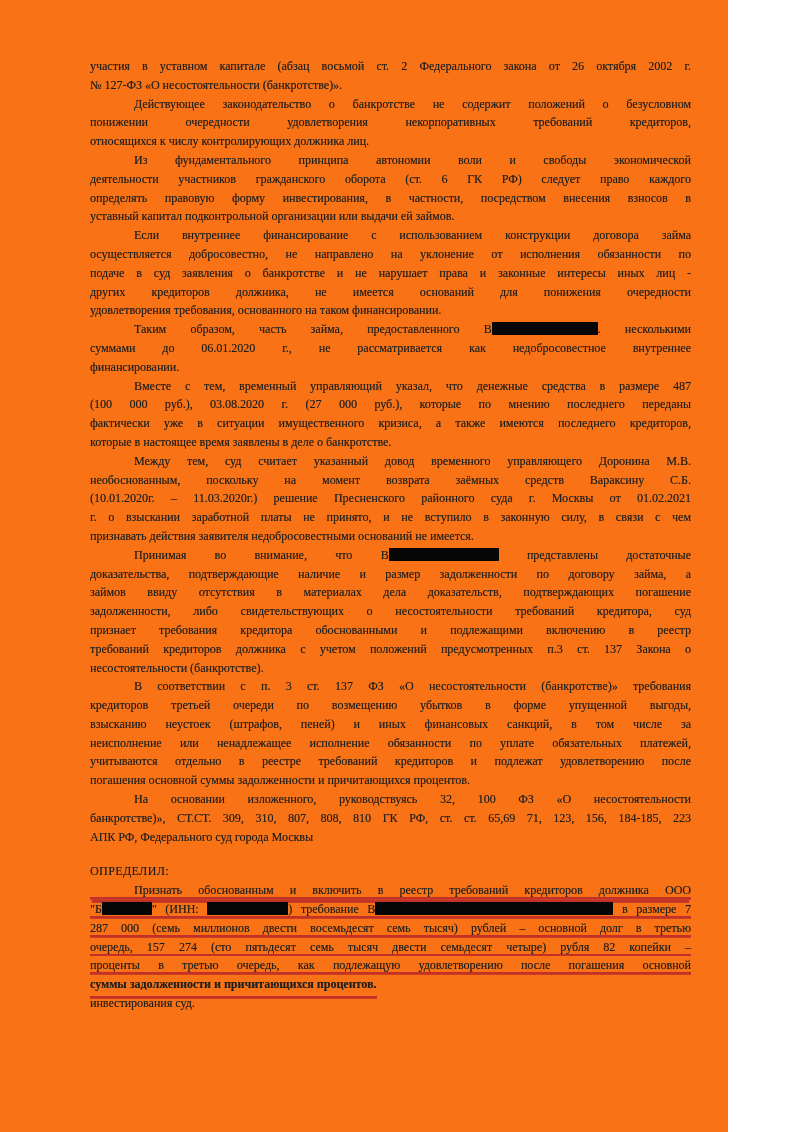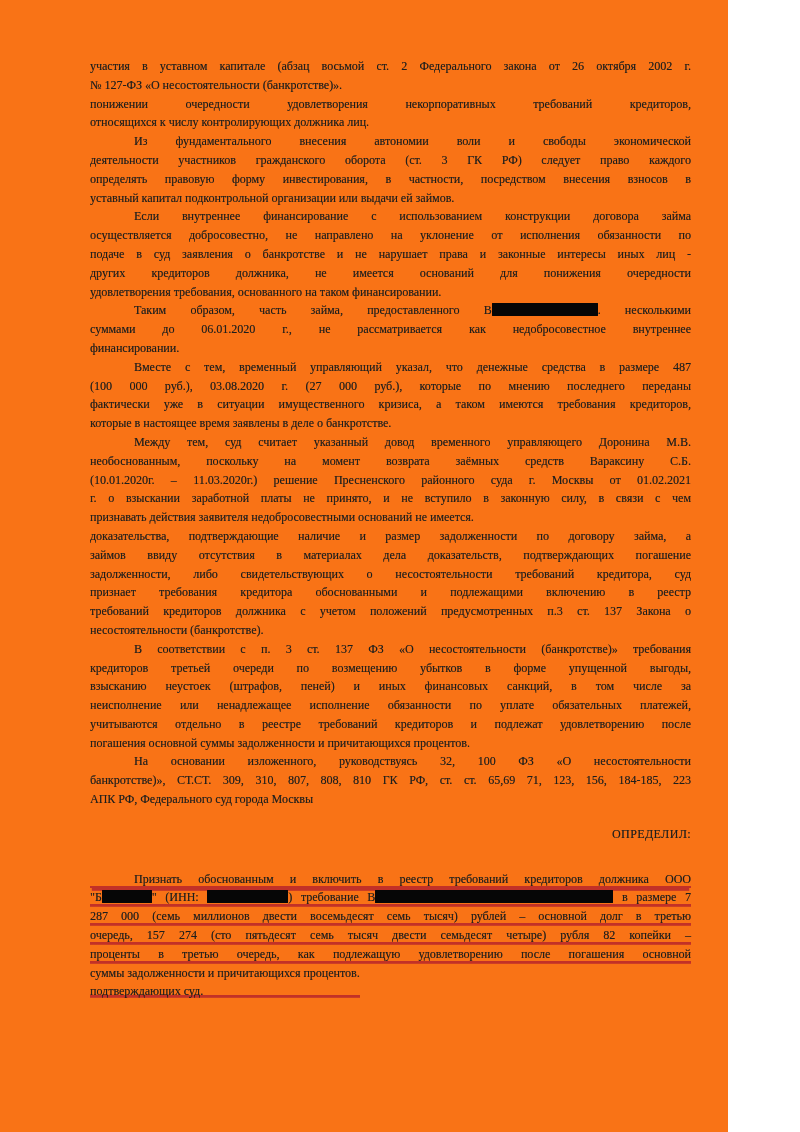--- a/index.html
+++ b/index.html
@@ -22,21 +22,21 @@
     overflow: hidden;
   }
   .para { margin: 0; }
   .line {
     text-align: justify;
     text-align-last: justify;
   }
   .line.last { text-align-last: left; }
   .line.first { text-indent: 44px; }
   .heading {
-    text-align: right;
+    text-align: left;
     margin: 16px 0 0 0;
     letter-spacing: 0.4px;
   }
   .redact {
     display: inline-block;
     height: 13px;
     background: #060606;
     vertical-align: -2px;
     border-radius: 1px;
     box-shadow: 0 0 0.5px #000;
@@ -47,73 +47,75 @@
     background-repeat: no-repeat;
     background-size: 100.6% 2.8px;
     background-position: 0 100%;
   }
   .para.underline .line.last { background-image: none; }
   .para.underline .line.last .endline {
     background-image: linear-gradient(var(--red), var(--red));
     background-repeat: no-repeat;
     background-size: 100% 2.8px;
     background-position: 0 100%;
-    padding-bottom: 18px;
+    padding-bottom: 8px;
+    font-weight: bold;
   }
   
   .para.underline .line.double {
     box-shadow: 0 4.6px 0 -1.8px var(--red);
-    margin-top: 26px;
   }
 </style>
 </head>
 <body>
 
 <div class="page">
   <div>
       <div class="para">
         <div class="line">участия в уставном капитале (абзац восьмой ст. 2 Федерального закона от 26 октября 2002 г.</div>
         <div class="line last">№ 127-ФЗ «О несостоятельности (банкротстве)».</div>
       </div>
       <div class="para">
+        <div class="line first">Действующее законодательство о банкротстве не содержит положений о безусловном</div>
         <div class="line">понижении очередности удовлетворения некорпоративных требований кредиторов,</div>
         <div class="line last">относящихся к числу контролирующих должника лиц.</div>
       </div>
       <div class="para">
-        <div class="line first">Из фундаментального внесения автономии воли и свободы экономической</div>
-        <div class="line">деятельности участников гражданского оборота (ст. 3 ГК РФ) следует право каждого</div>
+        <div class="line first">Из фундаментального принципа автономии воли и свободы экономической</div>
+        <div class="line">деятельности участников гражданского оборота (ст. 6 ГК РФ) следует право каждого</div>
         <div class="line">определять правовую форму инвестирования, в частности, посредством внесения взносов в</div>
         <div class="line last">уставный капитал подконтрольной организации или выдачи ей займов.</div>
       </div>
       <div class="para">
         <div class="line first">Если внутреннее финансирование с использованием конструкции договора займа</div>
         <div class="line">осуществляется добросовестно, не направлено на уклонение от исполнения обязанности по</div>
         <div class="line">подаче в суд заявления о банкротстве и не нарушает права и законные интересы иных лиц -</div>
         <div class="line">других кредиторов должника, не имеется оснований для понижения очередности</div>
         <div class="line last">удовлетворения требования, основанного на таком финансировании.</div>
       </div>
       <div class="para">
         <div class="line first">Таким образом, часть займа, предоставленного В<span class="redact" style="width: 106px;"></span>. несколькими</div>
         <div class="line">суммами до 06.01.2020 г., не рассматривается как недобросовестное внутреннее</div>
         <div class="line last">финансировании.</div>
       </div>
       <div class="para">
         <div class="line first">Вместе с тем, временный управляющий указал, что денежные средства в размере 487</div>
         <div class="line">(100 000 руб.), 03.08.2020 г. (27 000 руб.), которые по мнению последнего переданы</div>
-        <div class="line">фактически уже в ситуации имущественного кризиса, а таком имеются требования кредиторов,</div>
+        <div class="line">фактически уже в ситуации имущественного кризиса, а также имеются последнего кредиторов,</div>
         <div class="line last">которые в настоящее время заявлены в деле о банкротстве.</div>
       </div>
       <div class="para">
         <div class="line first">Между тем, суд считает указанный довод временного управляющего Доронина М.В.</div>
         <div class="line">необоснованным, поскольку на момент возврата заёмных средств Вараксину С.Б.</div>
         <div class="line">(10.01.2020г. – 11.03.2020г.) решение Пресненского районного суда г. Москвы от 01.02.2021</div>
         <div class="line">г. о взыскании заработной платы не принято, и не вступило в законную силу, в связи с чем</div>
         <div class="line last">признавать действия заявителя недобросовестными оснований не имеется.</div>
       </div>
       <div class="para">
+        <div class="line first">Принимая во внимание, что В<span class="redact" style="width: 110px;"></span> представлены достаточные</div>
         <div class="line">доказательства, подтверждающие наличие и размер задолженности по договору займа, а</div>
         <div class="line">займов ввиду отсутствия в материалах дела доказательств, подтверждающих погашение</div>
         <div class="line">задолженности, либо свидетельствующих о несостоятельности требований кредитора, суд</div>
         <div class="line">признает требования кредитора обоснованными и подлежащими включению в реестр</div>
         <div class="line">требований кредиторов должника с учетом положений предусмотренных п.3 ст. 137 Закона о</div>
         <div class="line last">несостоятельности (банкротстве).</div>
       </div>
       <div class="para">
         <div class="line first">В соответствии с п. 3 ст. 137 ФЗ «О несостоятельности (банкротстве)» требования</div>
         <div class="line">кредиторов третьей очереди по возмещению убытков в форме упущенной выгоды,</div>
@@ -130,16 +132,16 @@
       <div class="heading">ОПРЕДЕЛИЛ:</div>
       <div class="para underline">
         <div class="line first double">Признать обоснованным и включить в реестр требований кредиторов должника ООО</div>
         <div class="line">"Б<span class="redact" style="width: 50px;"></span>" (ИНН: <span class="redact" style="width: 81px;"></span>) требование В<span class="redact" style="width: 238px;"></span> в размере 7</div>
         <div class="line">287 000 (семь миллионов двести восемьдесят семь тысяч) рублей – основной долг в третью</div>
         <div class="line">очередь, 157 274 (сто пятьдесят семь тысяч двести семьдесят четыре) рубля 82 копейки –</div>
         <div class="line">проценты в третью очередь, как подлежащую удовлетворению после погашения основной</div>
         <div class="line last"><span class="endline">суммы задолженности и причитающихся процентов.</span></div>
       </div>
       <div class="para">
-        <div class="line last">подтверждающих суд.</div>
+        <div class="line last">инвестирования суд.</div>
       </div>
     </div>
 </div>
 
 </body></html>

